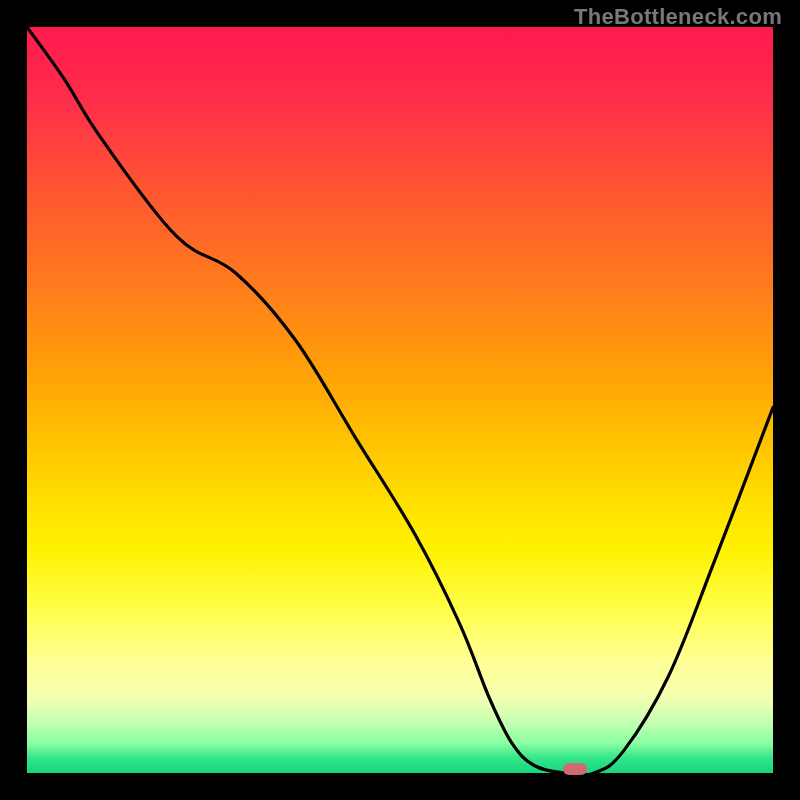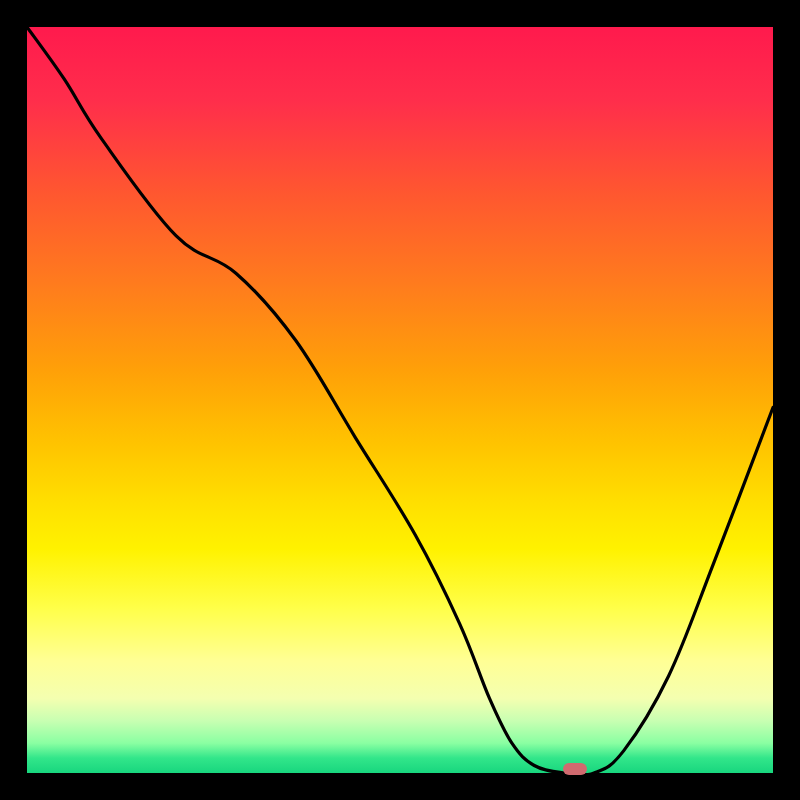--- a/index.html
+++ b/index.html
@@ -60,19 +60,20 @@
   .marker {
     position: absolute;
     background: #d06a6f;
     border-radius: 8px;
   }
 </style>
 </head>
 <body>
 
 <div class="frame">
+  <div class="watermark">TheBottleneck.com</div>
   <div class="plot-area">
     <svg class="curve" viewBox="0 0 746 746" preserveAspectRatio="none">
       <path id="curve-path" fill="none" stroke="#000" stroke-width="3.2" stroke-linejoin="round" stroke-linecap="round" d="M 0.0 0.0 C 6.7 9.4, 23.9 32.1, 37.3 52.2 C 50.7 72.4, 54.5 83.7, 74.6 111.9 C 94.7 140.1, 125.0 184.7, 149.2 208.9 C 173.4 233.1, 187.4 227.4, 208.9 246.2 C 230.4 265.0, 247.1 283.8, 268.6 313.3 C 290.0 342.9, 306.8 375.4, 328.2 410.3 C 349.7 445.2, 369.1 473.7, 387.9 507.3 C 406.7 540.8, 419.3 567.3, 432.7 596.8 C 446.1 626.3, 453.1 649.9, 462.5 671.4 C 471.9 692.9, 476.8 704.1, 484.9 716.2 C 493.0 728.2, 497.9 733.2, 507.3 738.5 C 516.7 743.9, 526.4 744.7, 537.1 746.0 C 547.9 747.3, 556.2 750.0, 567.0 746.0 C 577.7 742.0, 583.4 741.1, 596.8 723.6 C 610.2 706.2, 625.4 682.6, 641.6 649.0 C 657.7 615.4, 667.5 585.5, 686.3 537.1 C 705.1 488.8, 735.3 408.7, 746.0 380.5"></path>
     </svg>
     <div id="marker" class="marker" style="width: 24px; height: 12px; left: 536.31px; top: 736.27px;"></div>
   </div>
 </div>
 
 </body></html>

